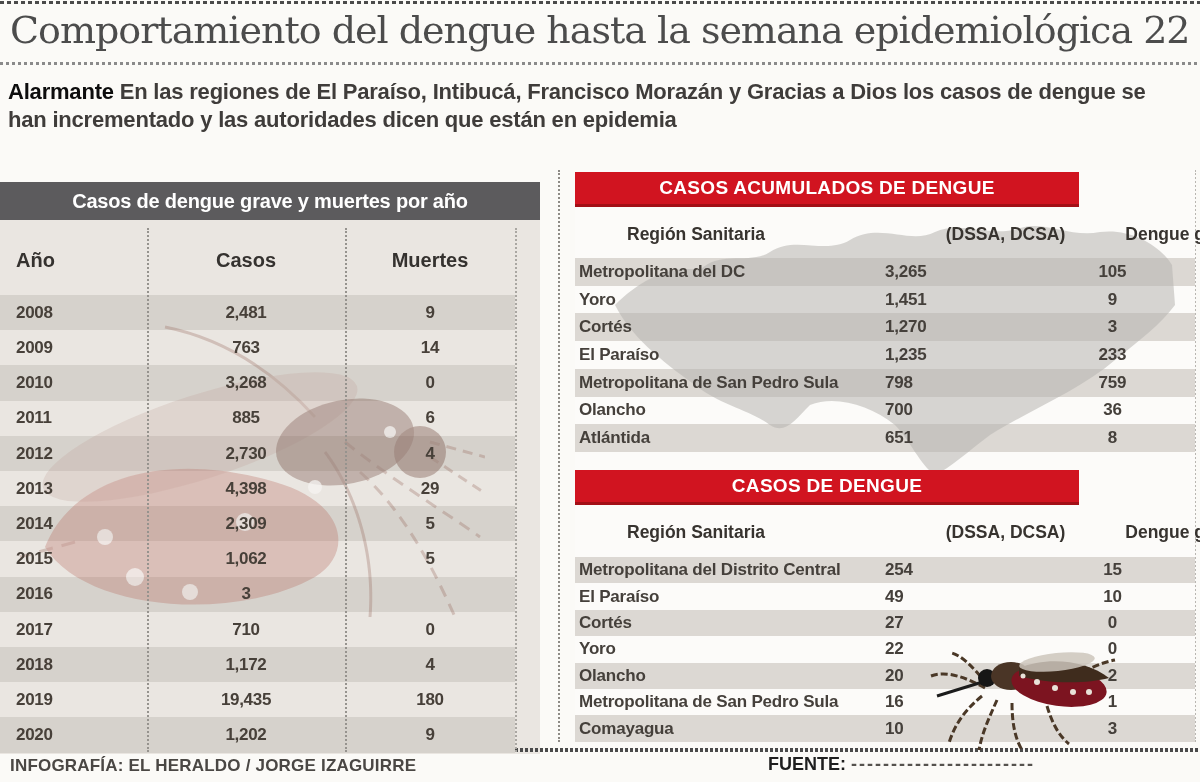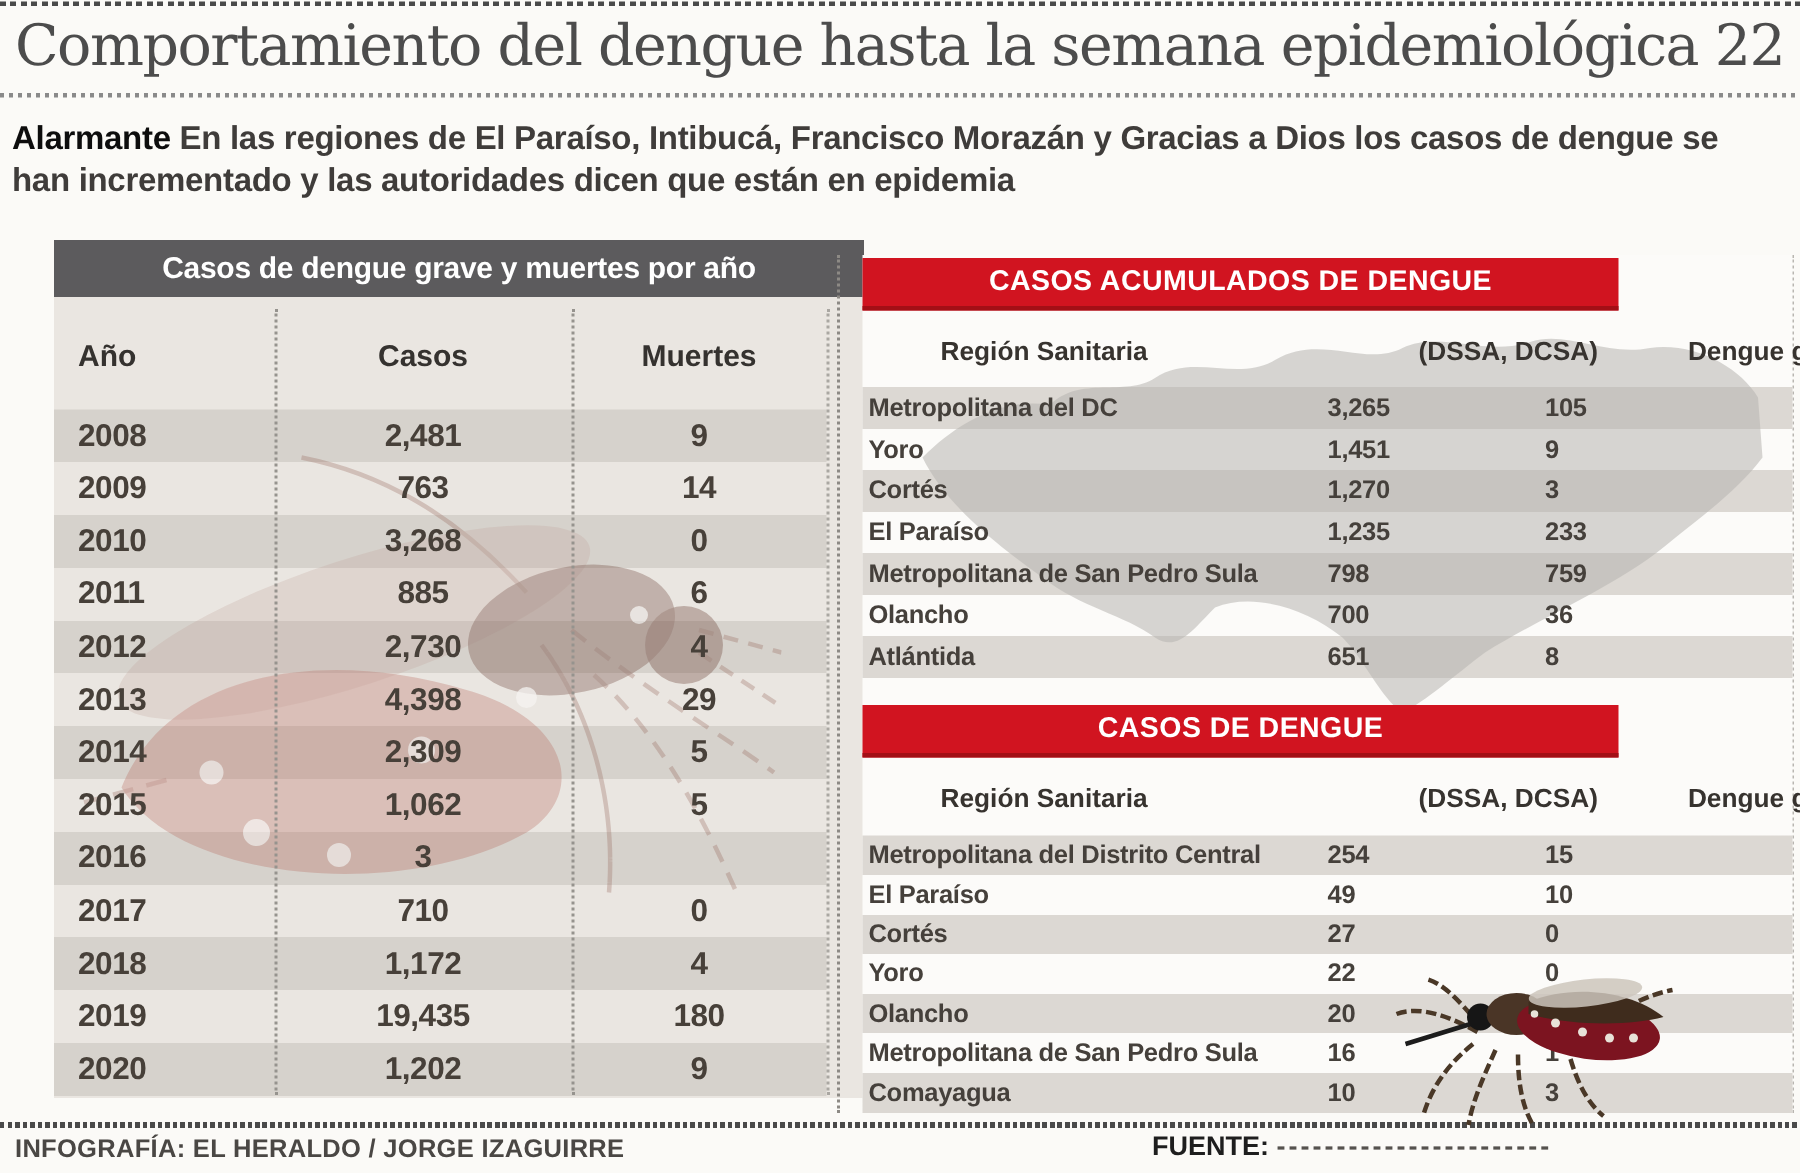--- a/index.html
+++ b/index.html
@@ -28,37 +28,37 @@
     font-family:"DejaVu Serif","Liberation Serif",serif;
     font-size:38px; font-weight:500; letter-spacing:-1px; color:#4c4c4c; white-space:nowrap;
   }
   #lead {
     position:absolute; left:8px; top:78px; width:1175px;
     font-size:22px; font-weight:bold; line-height:1.27; color:#3f3c3a; letter-spacing:-0.2px;
   }
   #lead .lead-label { color:#0d0d0d; }
 
   
-  #left-panel { position:absolute; left:0; top:160px; width:540px; height:572px; background:#eae6e1;margin-left:36px; }
+  #left-panel { position:absolute; left:0; top:182px; width:540px; height:572px; background:#eae6e1; }
   #left-title-bar {
     position:absolute; left:0; top:0; width:540px; height:38px; background:#5c5b5d;
     display:flex; align-items:center; justify-content:center;
     color:#ffffff; font-size:20px; font-weight:bold; letter-spacing:-0.2px;
   }
   .lcols { position:absolute; left:0; top:50px; width:515px; height:56px;
            display:grid; grid-template-columns:147px 198px 170px; align-items:center;
            font-size:20px; font-weight:bold; color:#35322f; z-index:4; }
   .lcols .h0 { padding-left:16px; }
   .lcols .h1, .lcols .h2 { text-align:center; }
   #left-stripes { position:absolute; left:0; top:113px; width:515px; height:458px; z-index:1;
     background:repeating-linear-gradient(180deg,#d6d2cc 0 35.2px, transparent 35.2px 70.4px); }
   #left-rows { position:absolute; left:0; top:113px; width:515px; height:458px; z-index:3;
                display:flex; flex-direction:column; }
   .lrow { flex:1; display:grid; grid-template-columns:147px 198px 170px; align-items:center;
-          font-size:21px; font-weight:bold; color:#474039; letter-spacing:-0.3px; }
+          font-size:17px; font-weight:bold; color:#474039; letter-spacing:-0.3px; }
   .lrow .c0 { padding-left:16px; }
   .lrow .c1, .lrow .c2 { text-align:center; }
   #left-panel .vdots { z-index:3; }
   #lsep1 { left:147px; top:46px; height:524px; }
   #lsep2 { left:345px; top:46px; height:524px; }
   #lsep3 { left:515px; top:46px; height:524px; border-left-color:#aaa7a2; }
   #left-mosquito { position:absolute; left:15px; top:140px; z-index:2; opacity:0.55; }
 
   
   #right-panel { position:absolute; left:575px; top:170px; width:620px; height:572px; background:#fcfbf9; }
@@ -81,21 +81,21 @@
     background:repeating-linear-gradient(180deg,#dcd8d3 0 27.7px, transparent 27.7px 55.4px); }
   #t2-stripes { top:387px; height:185px;
     background:repeating-linear-gradient(180deg,#dcd8d3 0 26.4px, transparent 26.4px 52.8px); }
   .rrows { position:absolute; left:0; width:620px; z-index:3; display:flex; flex-direction:column; }
   #t1-rows { top:88px;  height:194px; }
   #t2-rows { top:387px; height:185px; }
   .rrow { flex:1; display:grid; grid-template-columns:310px 145px 165px; align-items:center;
           font-size:17px; font-weight:bold; color:#45403b; letter-spacing:-0.2px; }
   .rrow .c0 { padding-left:4px; white-space:nowrap; }
   .rrow .c1 { text-align:left; }
-  .rrow .c2 { }
+  .rrow .c2 { text-align:center; }
   #map-illustration { position:absolute; left:25px; top:40px; z-index:2; }
   #right-mosquito   { position:absolute; left:352px; top:448px; z-index:5; }
 
   
   #footer-credit { position:absolute; left:10px; top:756px; font-size:17px; font-weight:bold;
                    color:#4a4744; letter-spacing:0.2px; }
   #footer-source { position:absolute; left:768px; top:754px; font-size:18px; font-weight:bold;
                    color:#1e1e1e; }
   #footer-source .dashes { color:#55524e; font-weight:bold; letter-spacing:2px; }
 </style>

